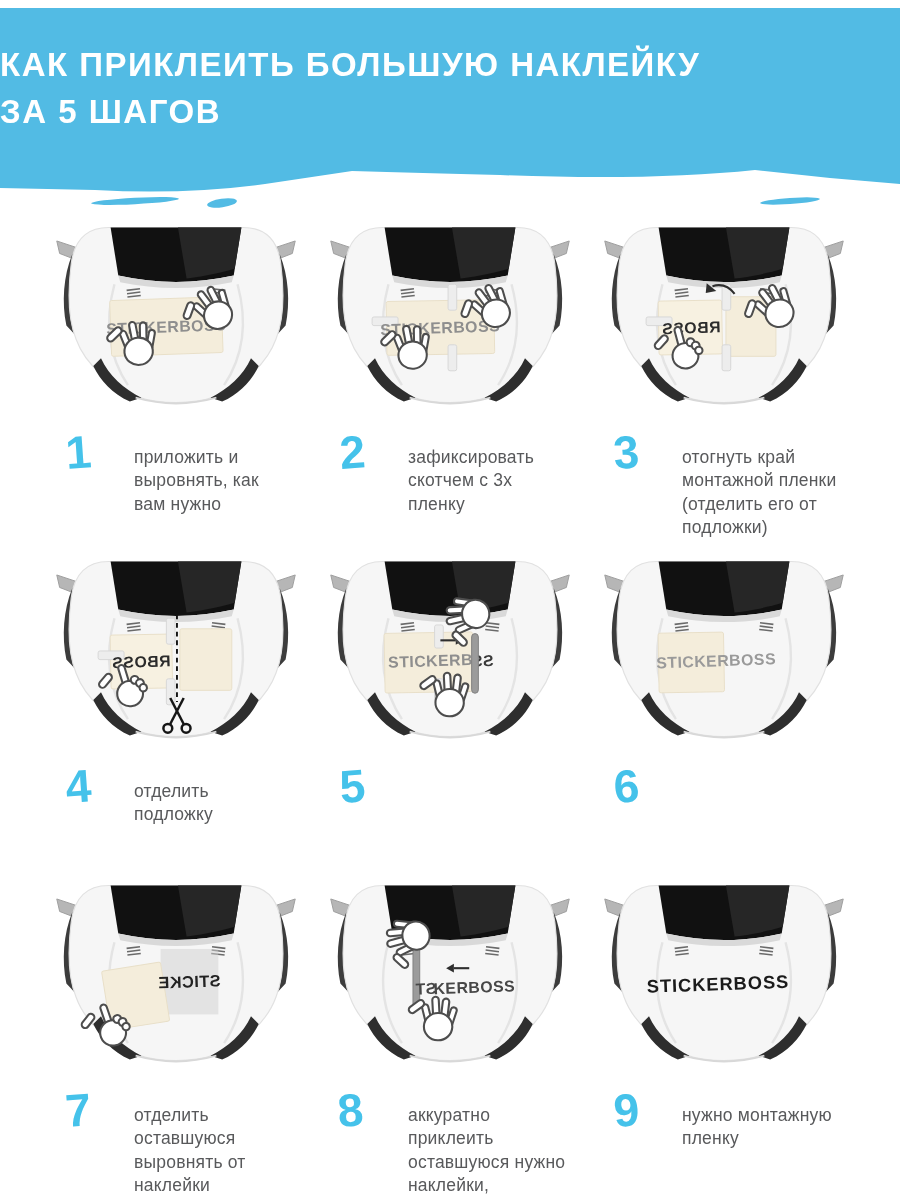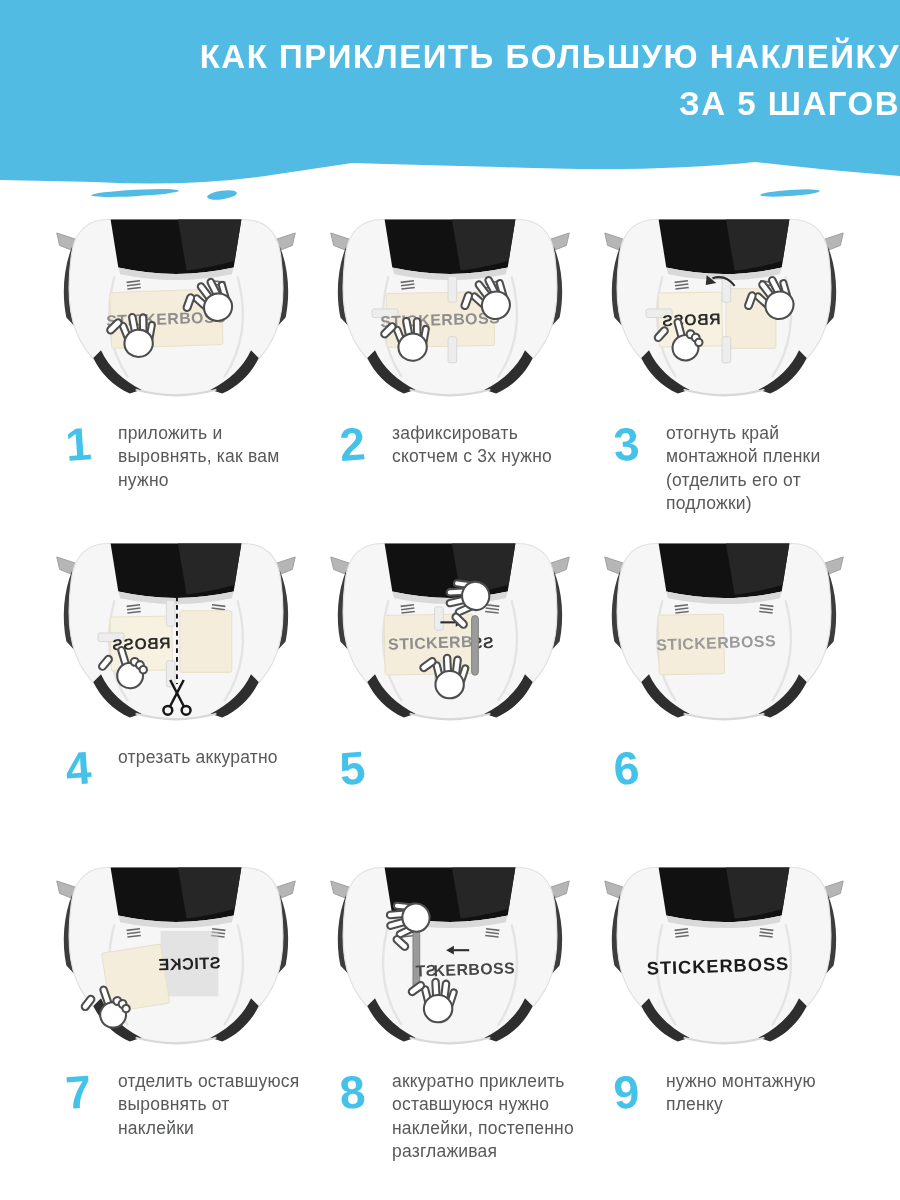--- a/index.html
+++ b/index.html
@@ -1,31 +1,31 @@
 <!DOCTYPE html>
 <html><head>
 <meta charset="utf-8">
 <style>
   html,body{margin:0;padding:0;background:#ffffff;}
   body{width:900px;height:1200px;font-family:"Liberation Sans","DejaVu Sans",sans-serif;overflow:hidden;}
 
   
   .banner{background:#52BBE4;height:150px;position:relative;}
-  .banner-inner{padding-top:34px;text-align:right;color:#fff;}
+  .banner-inner{padding-top:34px;text-align:left;color:#fff;margin-top:8px;}
   .banner h1{margin:0;font-size:33px;line-height:1.42;font-weight:800;letter-spacing:1.5px;}
   .brush{display:block;width:900px;height:58px;}
 
   
   .grid{display:grid;grid-template-columns:repeat(3,1fr);padding:6px 44px 0 44px;column-gap:10px;}
   .cell{display:flex;flex-direction:column;align-items:center;}
   .car-wrap{width:250px;height:186px;}
   .caption{display:flex;align-self:stretch;gap:16px;padding:22px 0 0 16px;min-height:138px;box-sizing:border-box;}
   .step-num{font-size:46px;font-weight:800;color:#45C2EA;line-height:0.9;width:42px;text-align:center;
             transform:rotate(-4deg);flex:0 0 auto;margin-top:2px;}
-  .step-txt{margin:0;font-size:17.5px;line-height:1.34;color:#58595B;max-width:200px;letter-spacing:.2px;}
+  .step-txt{margin:16px;font-size:17.5px;line-height:1.34;color:#58595B;max-width:200px;letter-spacing:.2px;}
 
   
   .hand rect,.hand ellipse,.hand circle{fill:#ffffff;stroke:#4d4d4d;stroke-width:1.8;stroke-linejoin:round;}
   .sticker-label{font-family:"Liberation Sans","DejaVu Sans",sans-serif;font-weight:bold;}
   .tape{fill:#ededed;stroke:#d6d6d6;stroke-width:1;}
 </style>
 </head>
 <body>
 
 <header class="banner">
@@ -150,21 +150,21 @@
     <rect x="-4.6" y="-17" width="5.6" height="23" rx="2.8" transform="rotate(-5)"></rect>
     <rect x="2.2" y="-16" width="5.6" height="22" rx="2.8" transform="rotate(5)"></rect>
     <rect x="8.4" y="-11.5" width="5.2" height="17" rx="2.6" transform="rotate(16)"></rect>
     <rect x="-21" y="3" width="6" height="15" rx="3" transform="rotate(52)"></rect>
     <ellipse cx="0" cy="9" rx="12.3" ry="11.8"></ellipse>
   </g>
         </svg>
     </div>
     <div class="caption">
       <span class="step-num">2</span>
-      <p class="step-txt">зафиксировать скотчем с 3х нужно</p>
+      <p class="step-txt">зафиксировать скотчем с 3х пленку</p>
     </div>
     </section>
     <section class="cell">
     <div class="car-wrap">
       <svg viewBox="0 0 260 190" width="250" height="186">
   <g>
     <path d="M6,18 L45,31 L40,43 L9,31 Z" fill="#b6b6b6" stroke="#9d9d9d" stroke-width="1"></path>
     <path d="M254,18 L215,31 L220,43 L251,31 Z" fill="#b6b6b6" stroke="#9d9d9d" stroke-width="1"></path>
     <path d="M22,32 C13,54 11,82 16,106 L31,122 C22,92 24,56 33,36 Z" fill="#3c3c3c"></path>
     <path d="M238,32 C247,54 249,82 244,106 L229,122 C238,92 236,56 227,36 Z" fill="#3c3c3c"></path>
@@ -275,21 +275,21 @@
     <rect x="-20" y="3" width="6" height="14" rx="3" transform="rotate(50)"></rect>
     <ellipse cx="0.5" cy="8" rx="11.2" ry="11"></ellipse>
     <circle cx="6.5" cy="-3" r="3.4"></circle>
             <circle cx="10.5" cy="0.5" r="3.4"></circle>
             <circle cx="12.6" cy="5" r="3.2"></circle>
   </g>
         </svg>
     </div>
     <div class="caption">
       <span class="step-num">4</span>
-      <p class="step-txt">отрезать аккуратно</p>
+      <p class="step-txt">отделить подложку</p>
     </div>
     </section>
     <section class="cell">
     <div class="car-wrap">
       <svg viewBox="0 0 260 190" width="250" height="186">
   <g>
     <path d="M6,18 L45,31 L40,43 L9,31 Z" fill="#b6b6b6" stroke="#9d9d9d" stroke-width="1"></path>
     <path d="M254,18 L215,31 L220,43 L251,31 Z" fill="#b6b6b6" stroke="#9d9d9d" stroke-width="1"></path>
     <path d="M22,32 C13,54 11,82 16,106 L31,122 C22,92 24,56 33,36 Z" fill="#3c3c3c"></path>
     <path d="M238,32 C247,54 249,82 244,106 L229,122 C238,92 236,56 227,36 Z" fill="#3c3c3c"></path>

